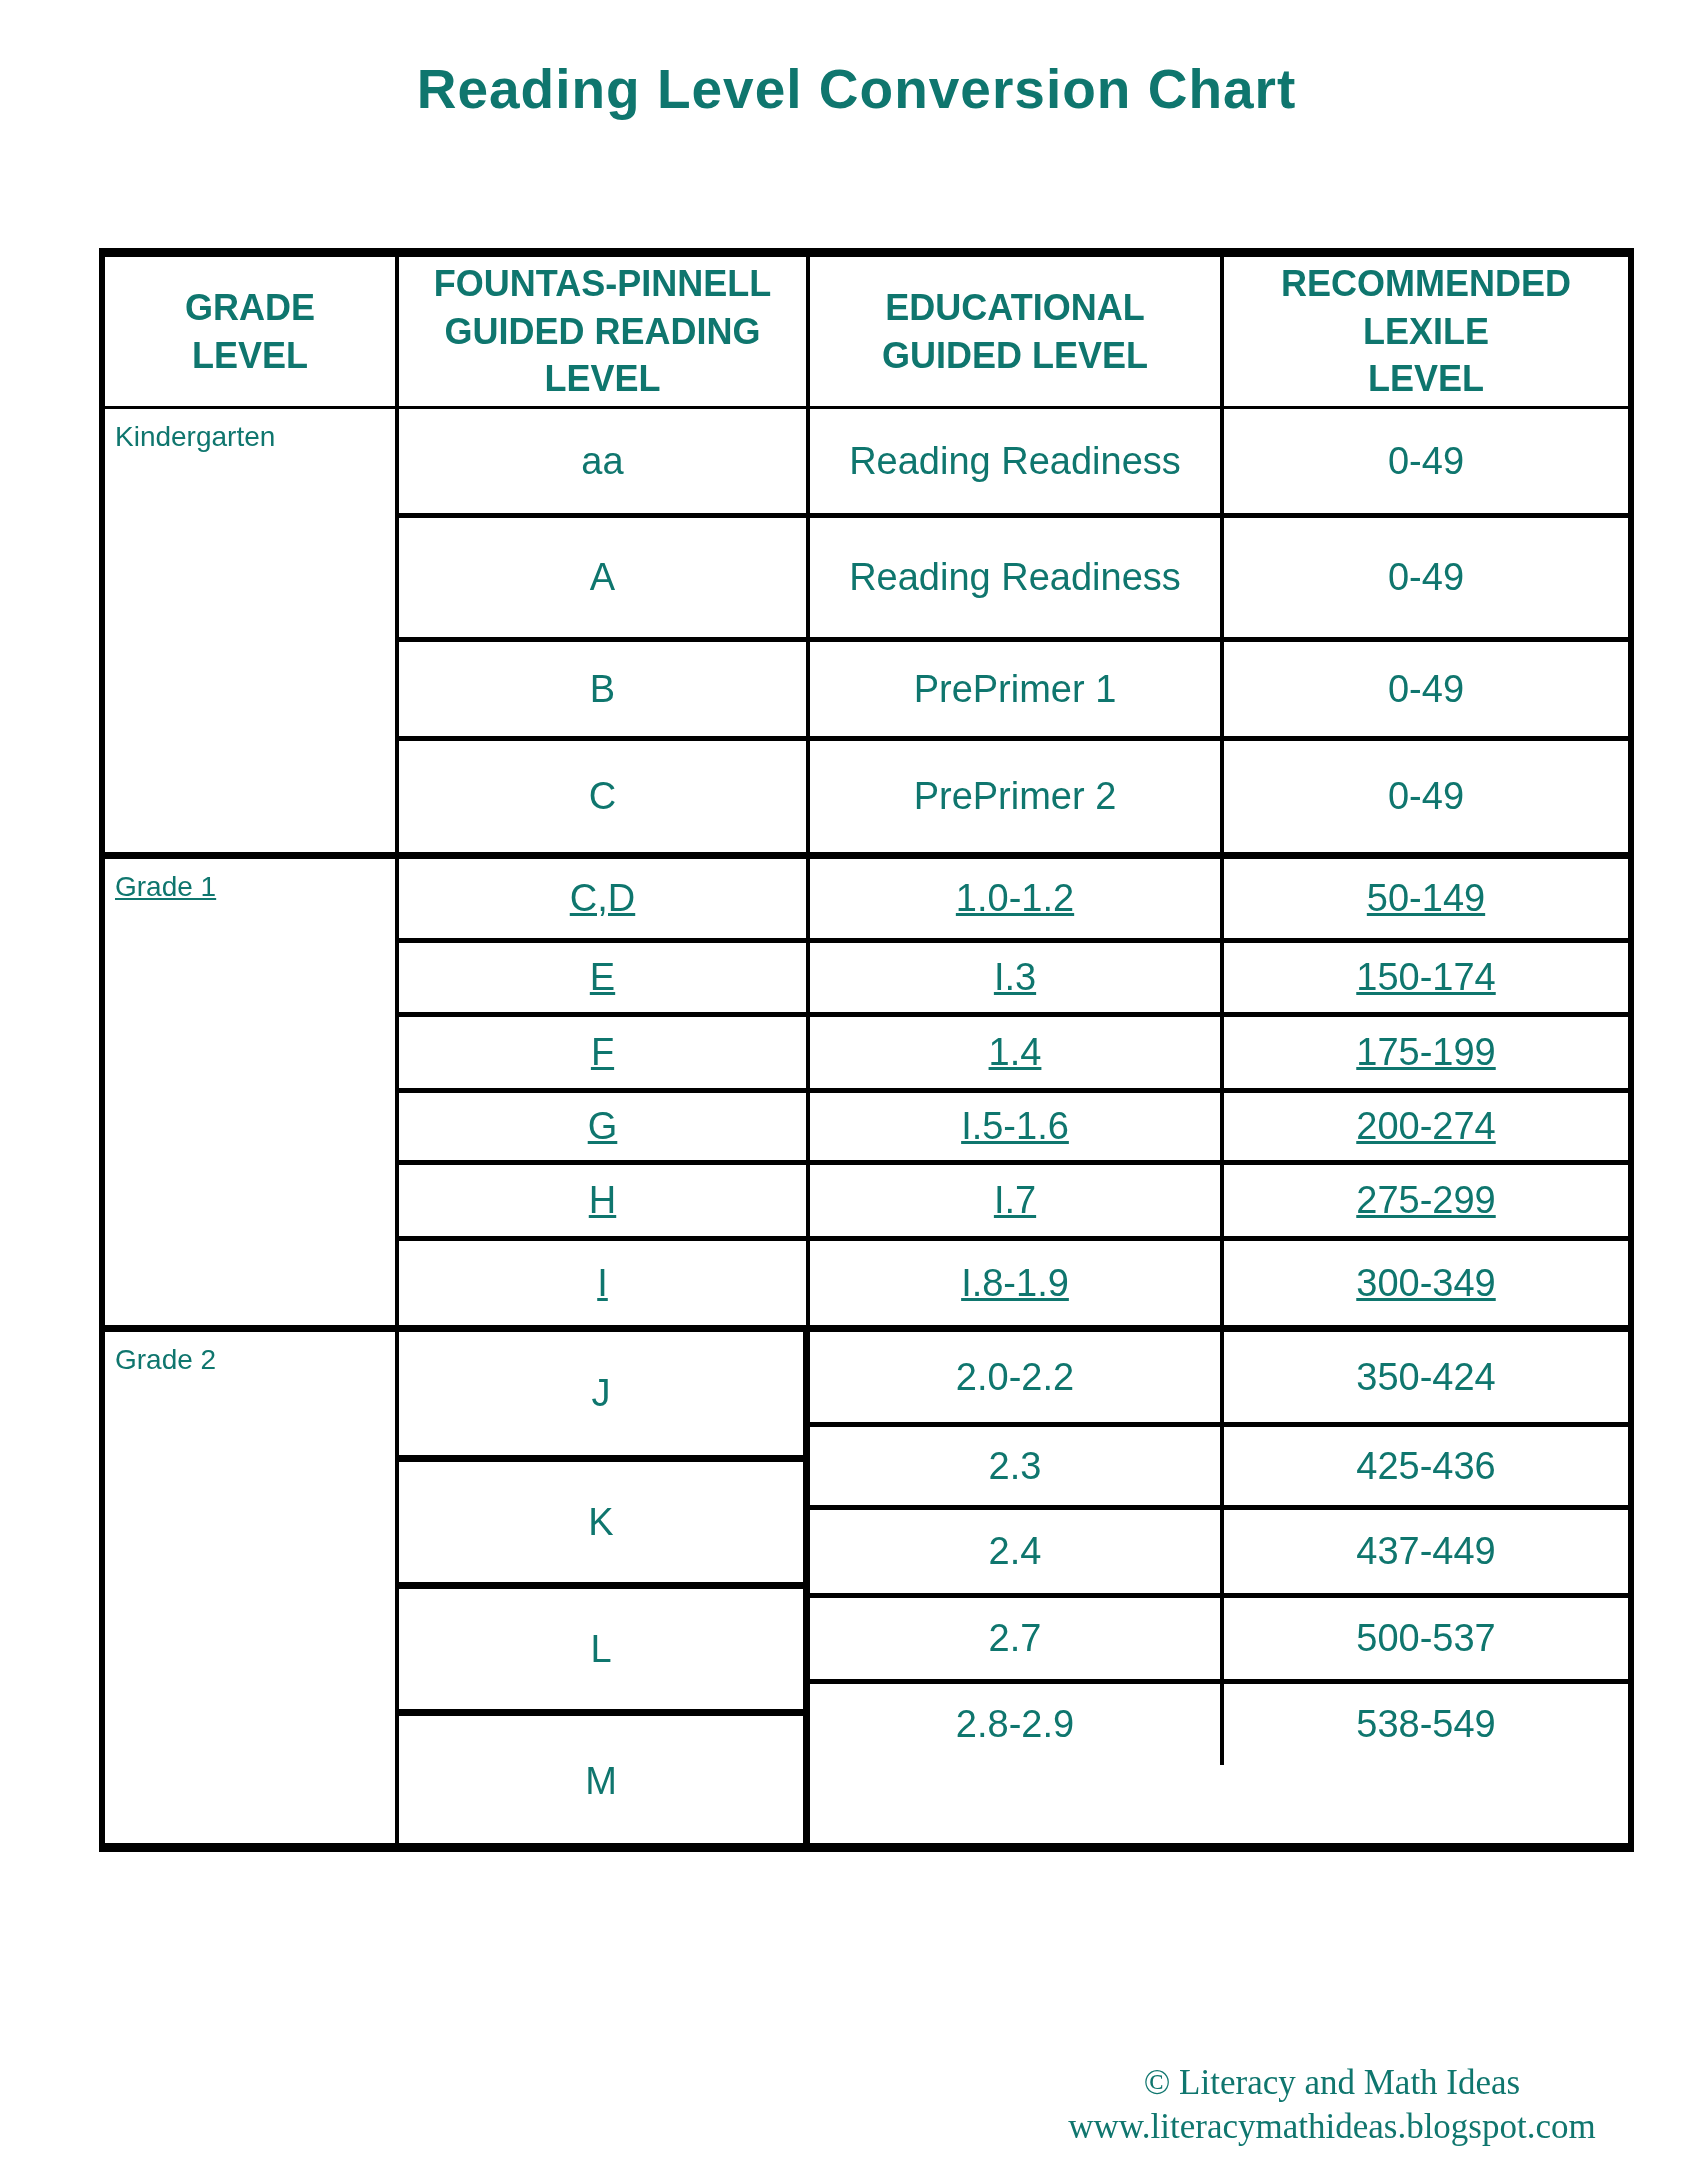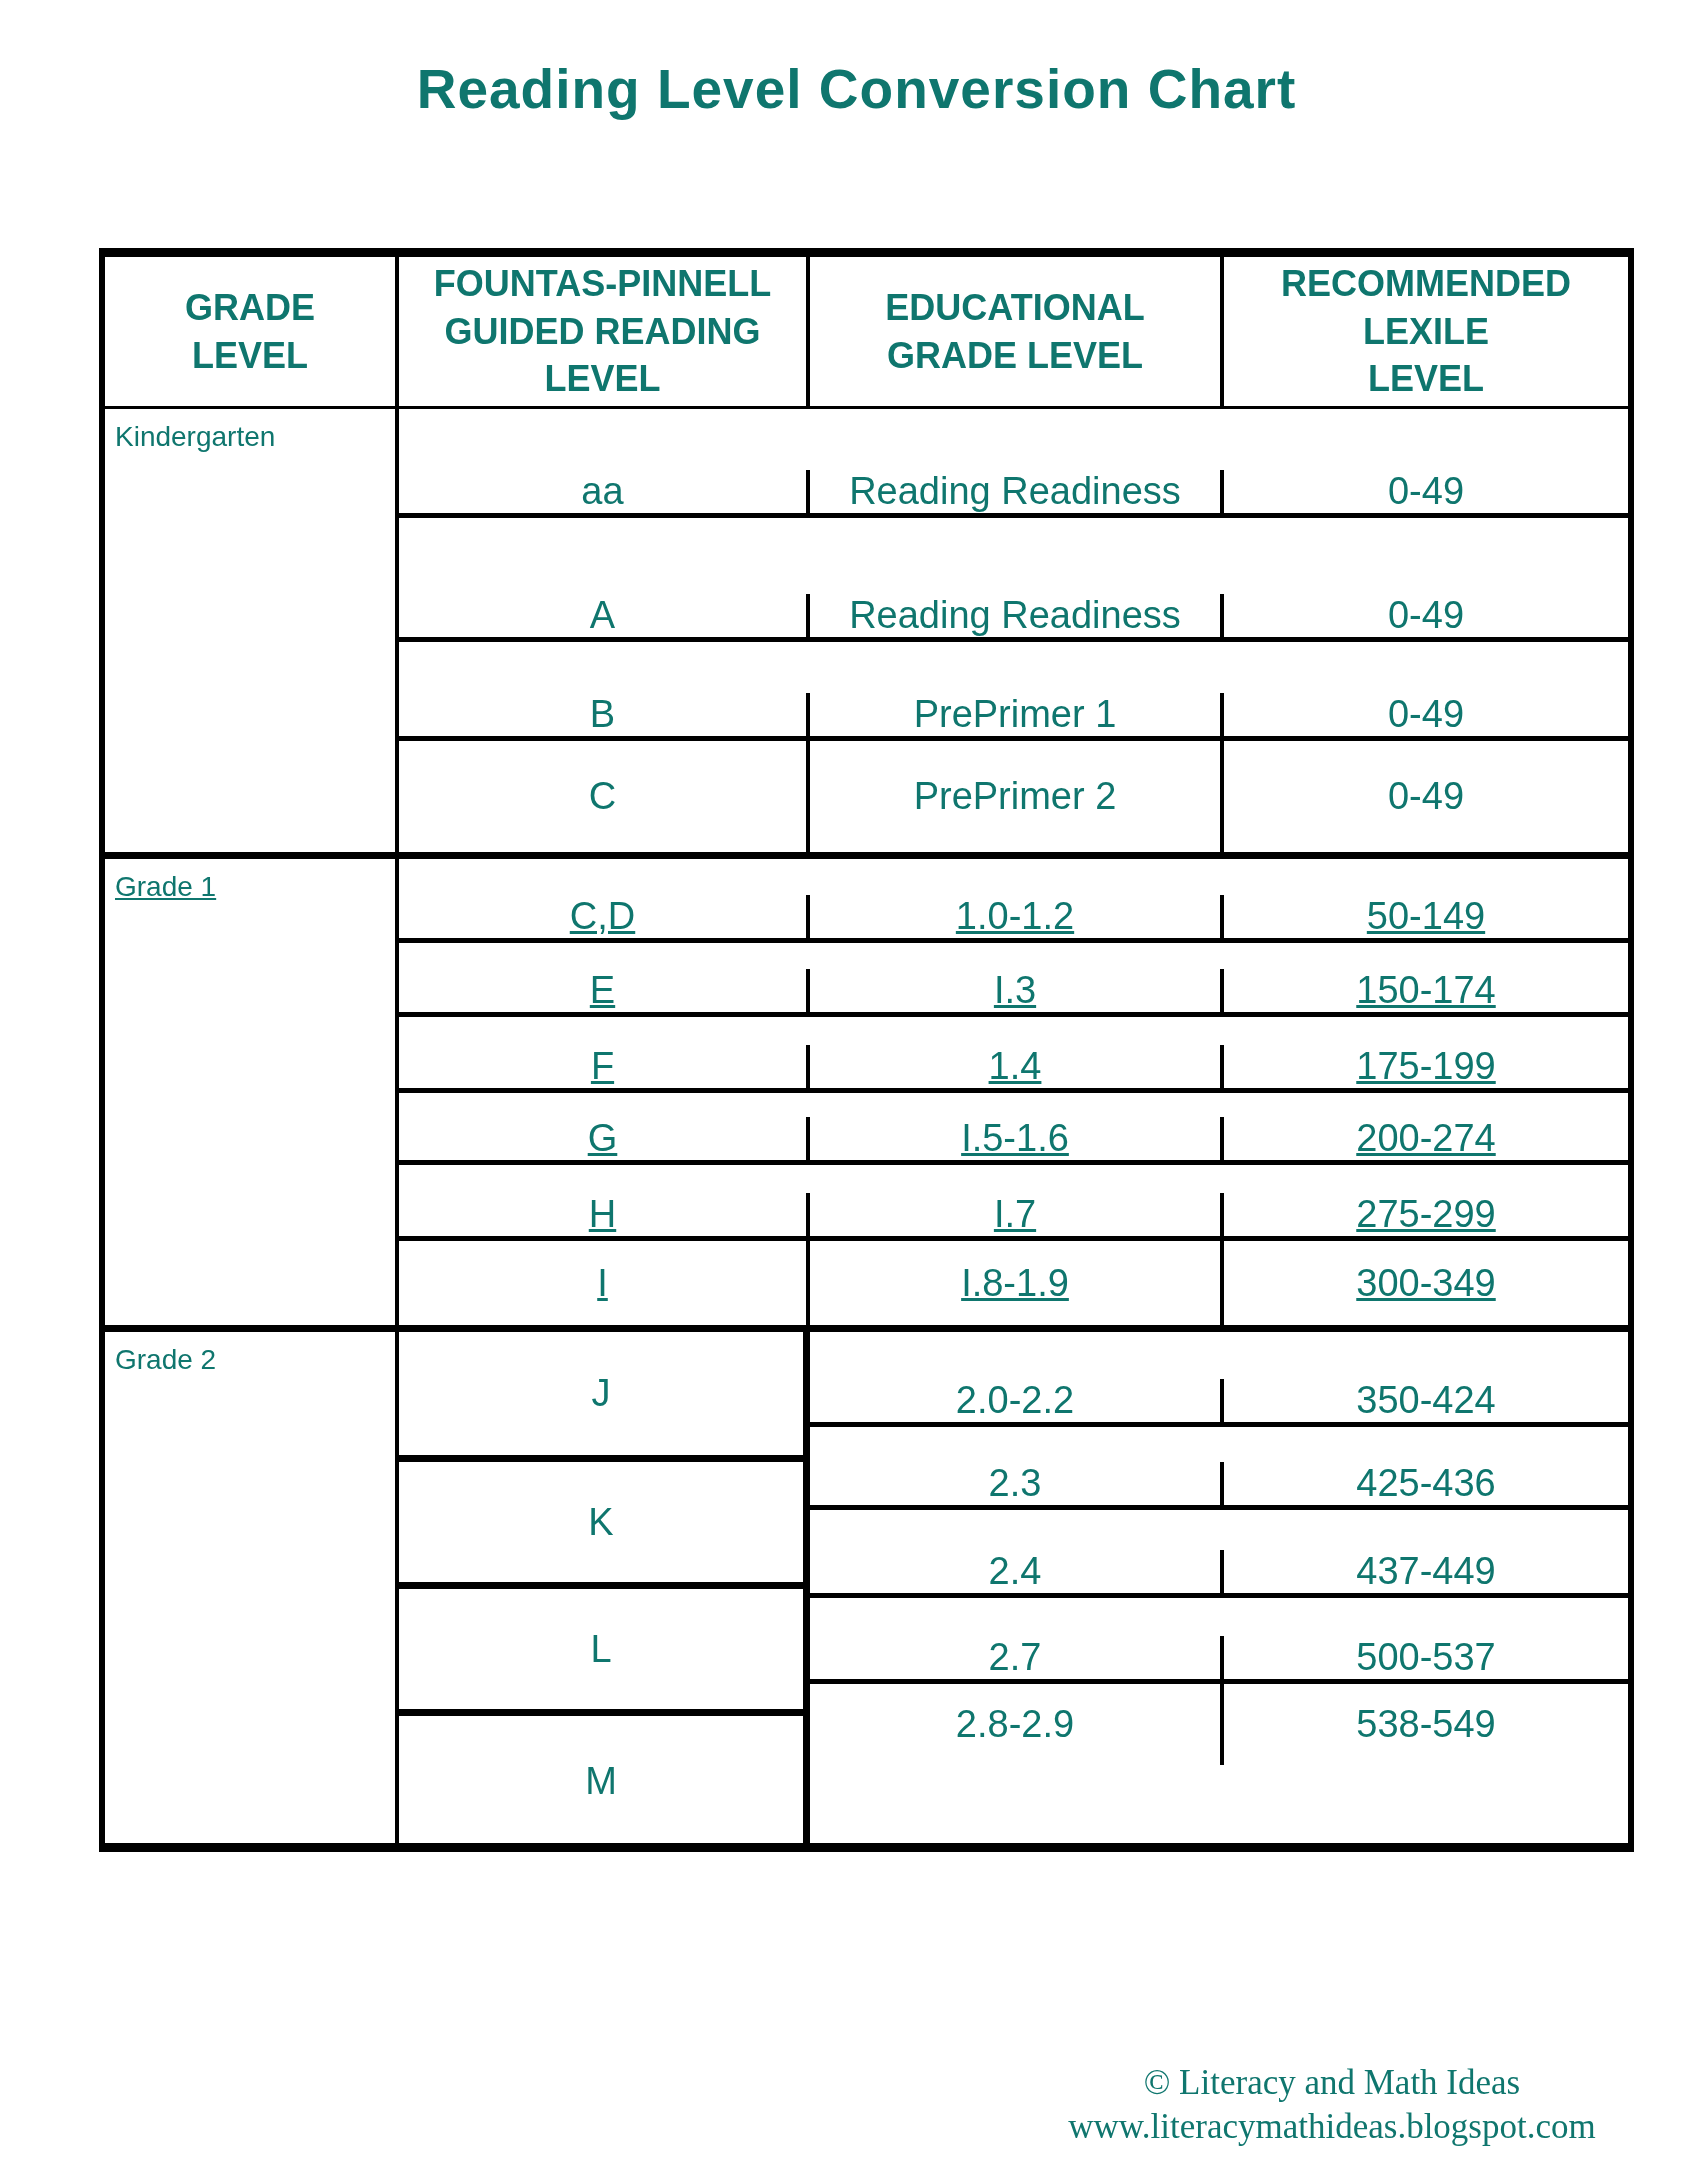--- a/index.html
+++ b/index.html
@@ -54,21 +54,21 @@
   .sec{display:flex;flex:none;}
   .sec-top{border-top:7px solid #000;}
   .gradecell{
     width:294px;
     border-right:4px solid #000;
     padding:12px 8px 0 10px;
     font-size:28px;
   }
   .rows{flex:1;display:flex;flex-direction:column;}
   .row{display:flex;flex:none;}
-  .row-sep{border-bottom:5px solid #000;align-items:flex-end;}
+  .row-sep{border-bottom:5px solid #000;}
   .cell{
     display:flex;align-items:center;justify-content:center;
     font-size:38px;
     border-right:4px solid #000;
   }
   .cell.last{border-right:none;}
   
   .fpcol{
     width:411px;
     display:flex;flex-direction:column;
@@ -98,21 +98,21 @@
 
   <div class="tbl">
 
     <div class="hdr">
       <div class="hcell w1">GRADE
 LEVEL</div>
       <div class="hcell w2">FOUNTAS-PINNELL
 GUIDED READING
 LEVEL</div>
       <div class="hcell w3">EDUCATIONAL
-GRADE LEVEL</div>
+GUIDED LEVEL</div>
       <div class="hcell w4">RECOMMENDED
 LEXILE
 LEVEL</div>
     </div>
 
     <div class="sec" style="height:443px;">
       <div class="gradecell">Kindergarten</div>
       <div class="rows">
         <div class="row row-sep" style="height:109px;">
           <div class="cell w2">aa</div>

